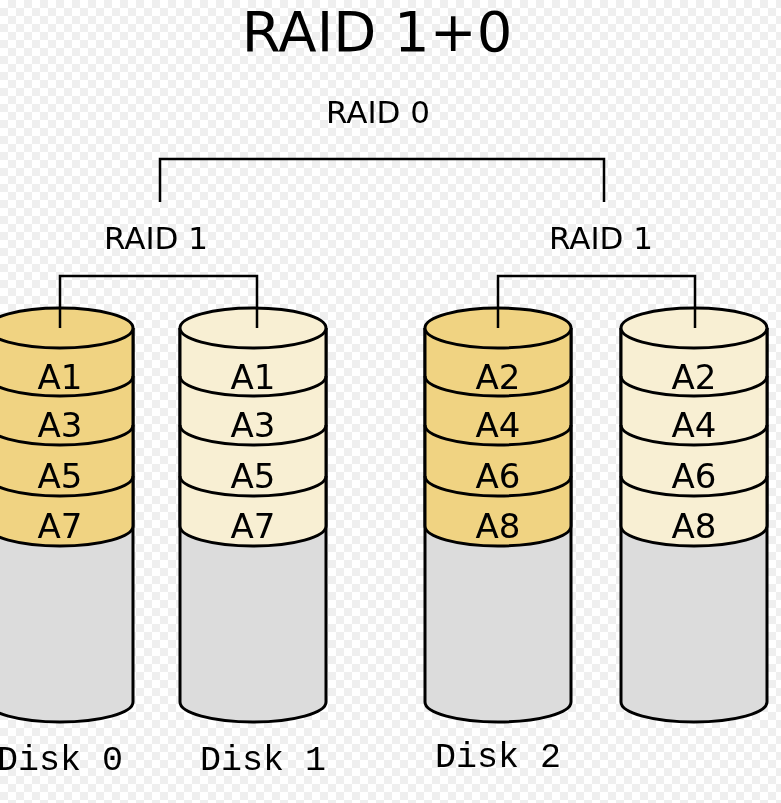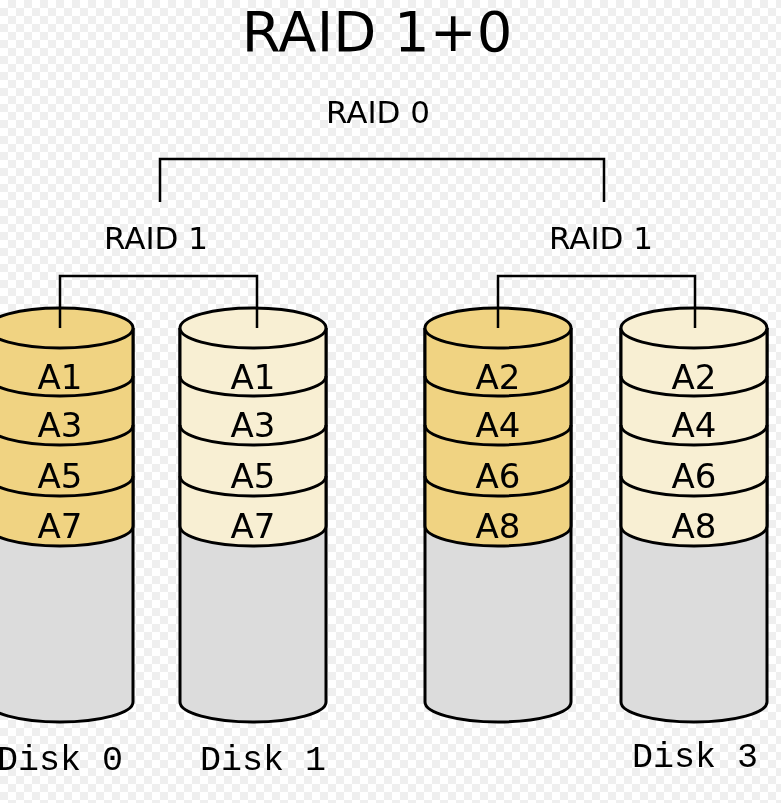--- a/index.html
+++ b/index.html
@@ -117,15 +117,15 @@
   </div>
 
   <svg id="bracket-overlay" width="781" height="803" viewBox="0 0 781 803">
     <path class="bracket" d="M 160,202 V 159 H 604 V 202"></path>
     <path class="bracket" d="M 60,328 V 276 H 257 V 328"></path>
     <path class="bracket" d="M 498,328 V 276 H 695 V 328"></path>
   </svg>
 
   <div class="lbl disklbl" style="left:60px;  top:744px;">Disk 0</div>
   <div class="lbl disklbl" style="left:263px; top:744px;">Disk 1</div>
-  <div class="lbl disklbl" style="left:695px; top:741px;">Disk 3</div>
+  <div class="lbl disklbl" style="left:498px; top:741px;">Disk 2</div>
 
 </div>
 
 </body></html>

